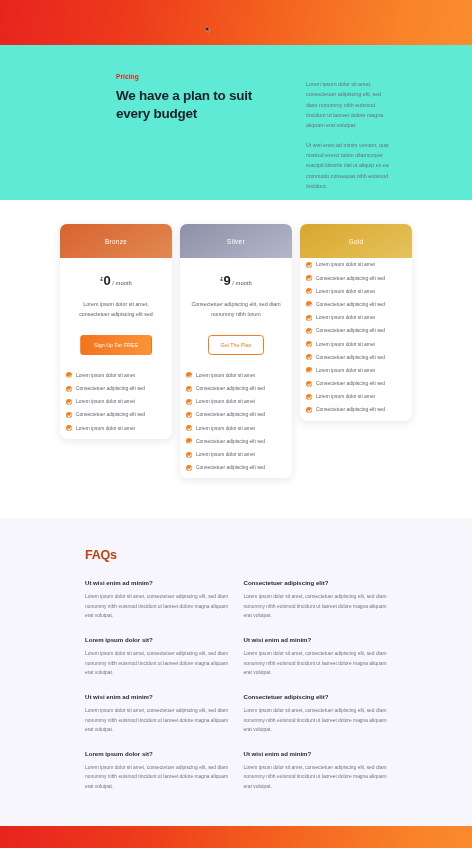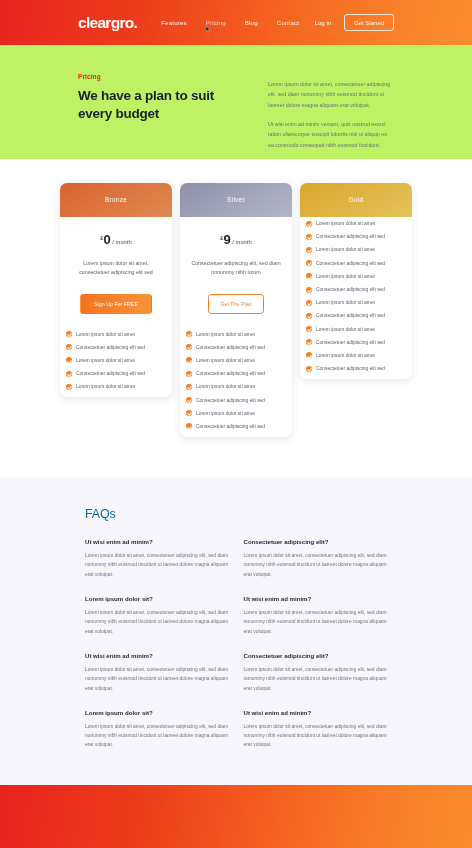--- a/index.html
+++ b/index.html
@@ -72,24 +72,24 @@
   .cursor-arrow {
     position: absolute;
     left: 206px;
     top: 26px;
     width: 5px;
     height: 7px;
   }
 
   
   .hero {
-    padding: 28px 78px 0 78px;
+    padding: 28px 78px 0 116px;
     display: flex;
     gap: 40px;
-    background: #bef264;
+    background: #5eead4;
   }
   .hero-left { width: 150px; flex: 0 0 150px; }
   .eyebrow {
     color: #e8231f;
     font-size: 6.5px;
     font-weight: bold;
     margin-bottom: 7px;
     letter-spacing: 0.1px;
   }
   .hero-title {
@@ -197,23 +197,23 @@
     border-width: 0 0.8px 0.8px 0;
     transform: rotate(42deg);
   }
 
   
   .faq {
     background: #f6f6fc;
     padding: 30px 85px 35px 85px;
   }
   .faq-title {
-    color: #0369a1;
+    color: #c2410c;
     font-size: 12.5px;
-    font-weight: normal;
+    font-weight: bold;
     margin-bottom: 17px;
     letter-spacing: -0.2px;
   }
   .faq-grid {
     display: grid;
     grid-template-columns: 1fr 1fr;
     column-gap: 15px;
     row-gap: 16px;
   }
   .faq-q {
@@ -233,33 +233,20 @@
     background: linear-gradient(100deg, #e8231f 0%, #ed3b1b 28%, #f4631f 58%, #f9832a 85%, #fa8c2e 100%);
     padding: 25px 78px 0 78px;
     height: 130px;
     position: relative;
   }
 </style>
 </head>
 <body>
 
 <header class="site-header">
-  <div class="header-inner">
-    <div class="logo">cleargro.</div>
-    <nav class="nav">
-      <a href="#">Features</a>
-      <a href="#" class="active">Pricing</a>
-      <a href="#">Blog</a>
-      <a href="#">Contact</a>
-    </nav>
-    <div class="header-right">
-      <a href="#" class="login-link">Log in</a>
-      <button class="btn-get-started">Get Started</button>
-    </div>
-  </div>
   <svg class="cursor-arrow" viewBox="0 0 10 14">
     <path d="M0,0 L0,11 L2.6,8.6 L4.4,12.6 L6.2,11.8 L4.4,8 L8,8 Z" fill="#1b1b1f" stroke="#fff" stroke-width="0.7"></path>
   </svg>
 </header>
 
 <section class="hero">
   <div class="hero-left">
     <div class="eyebrow">Pricing</div>
     <h1 class="hero-title">We have a plan to suit every budget</h1>
   </div>

